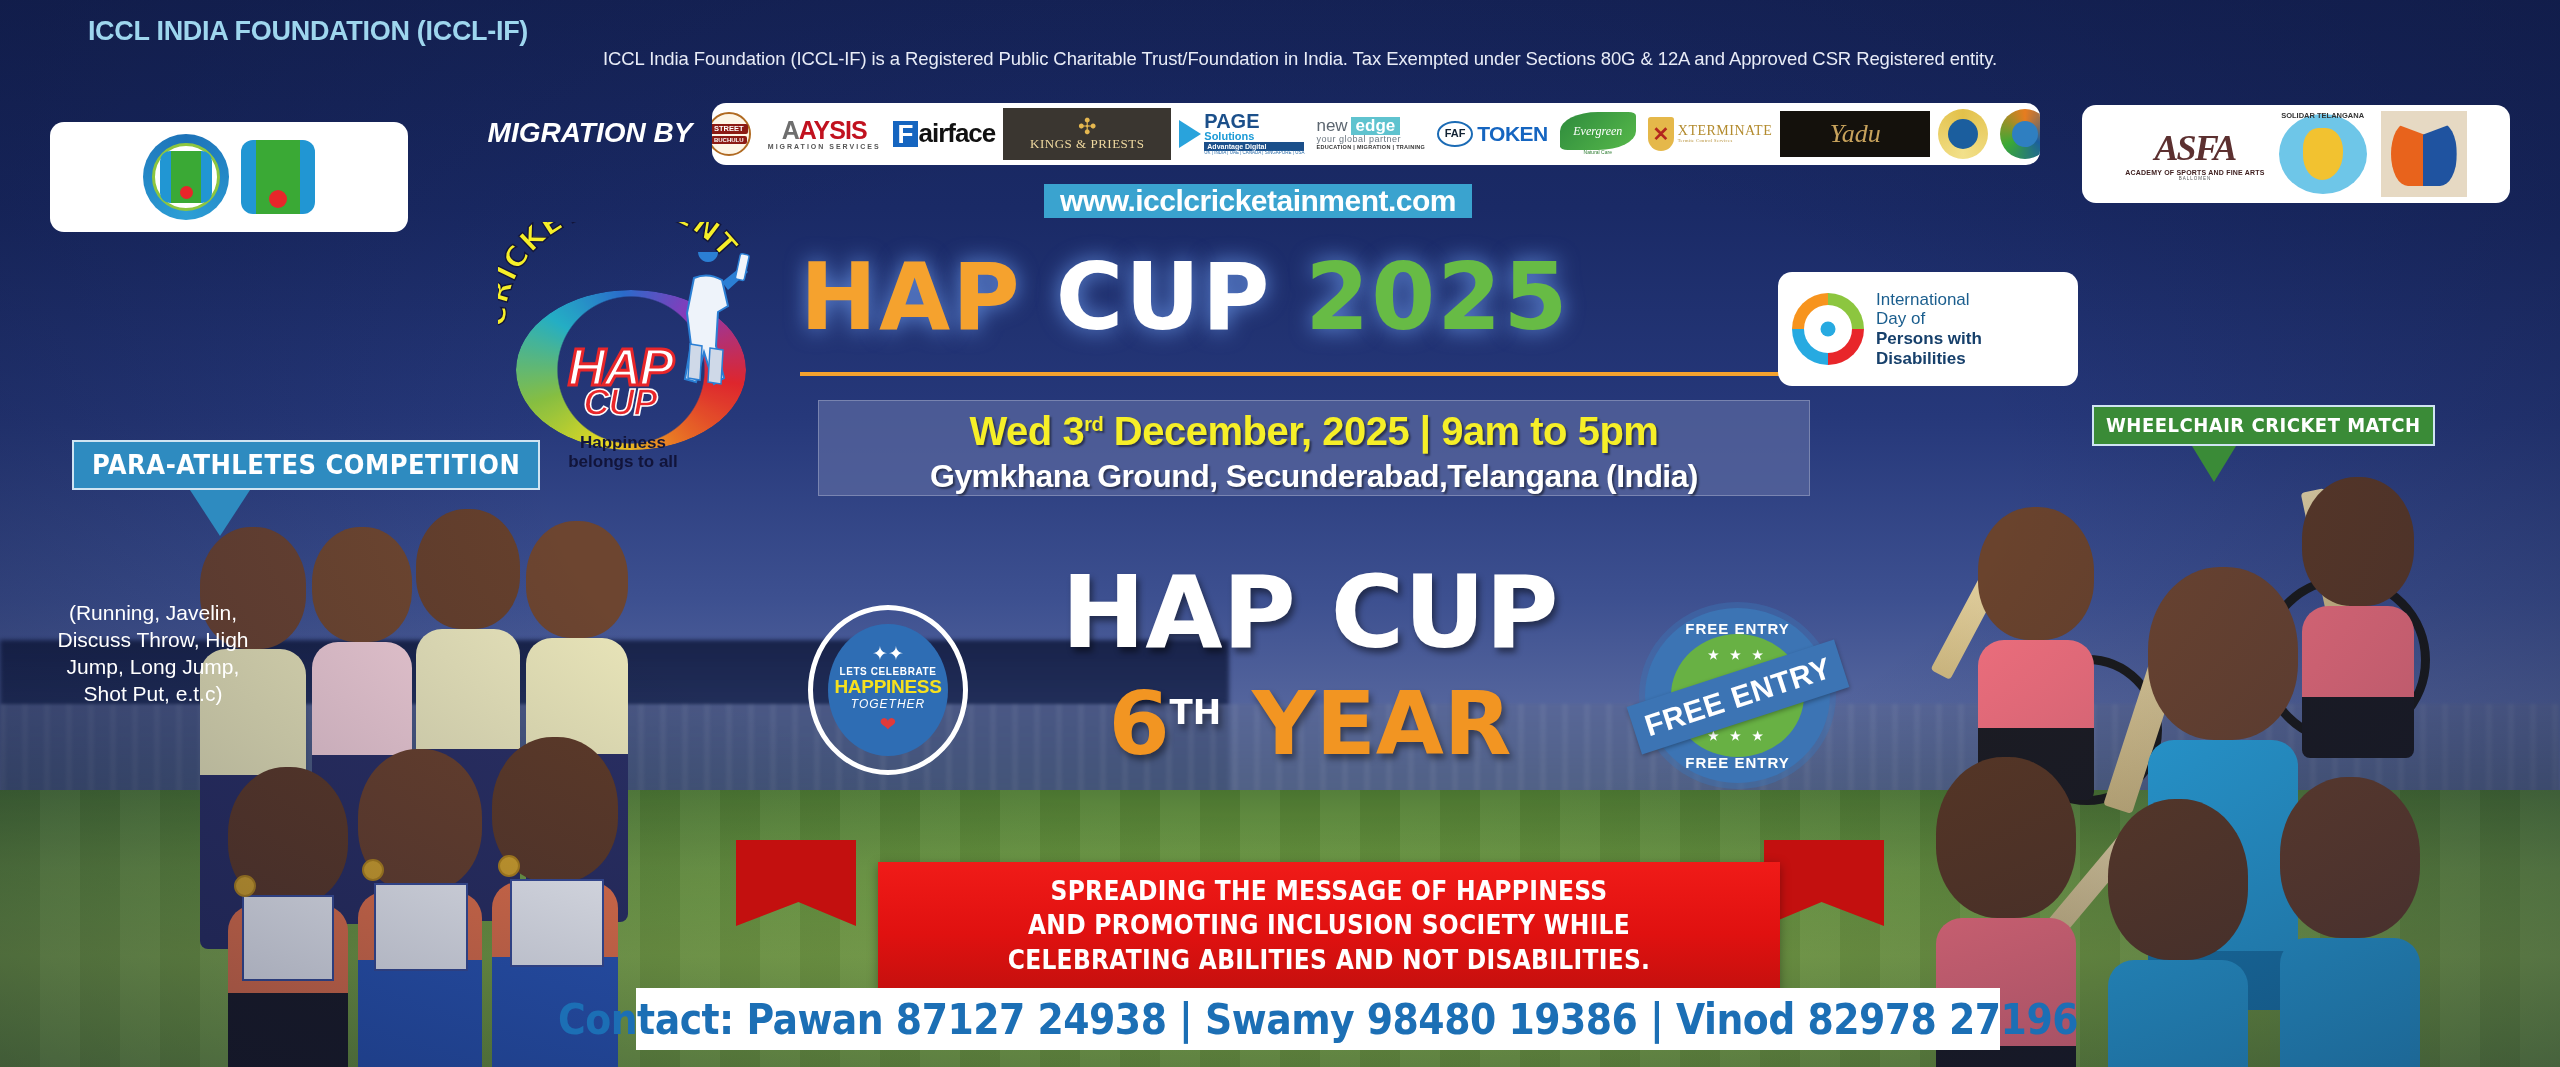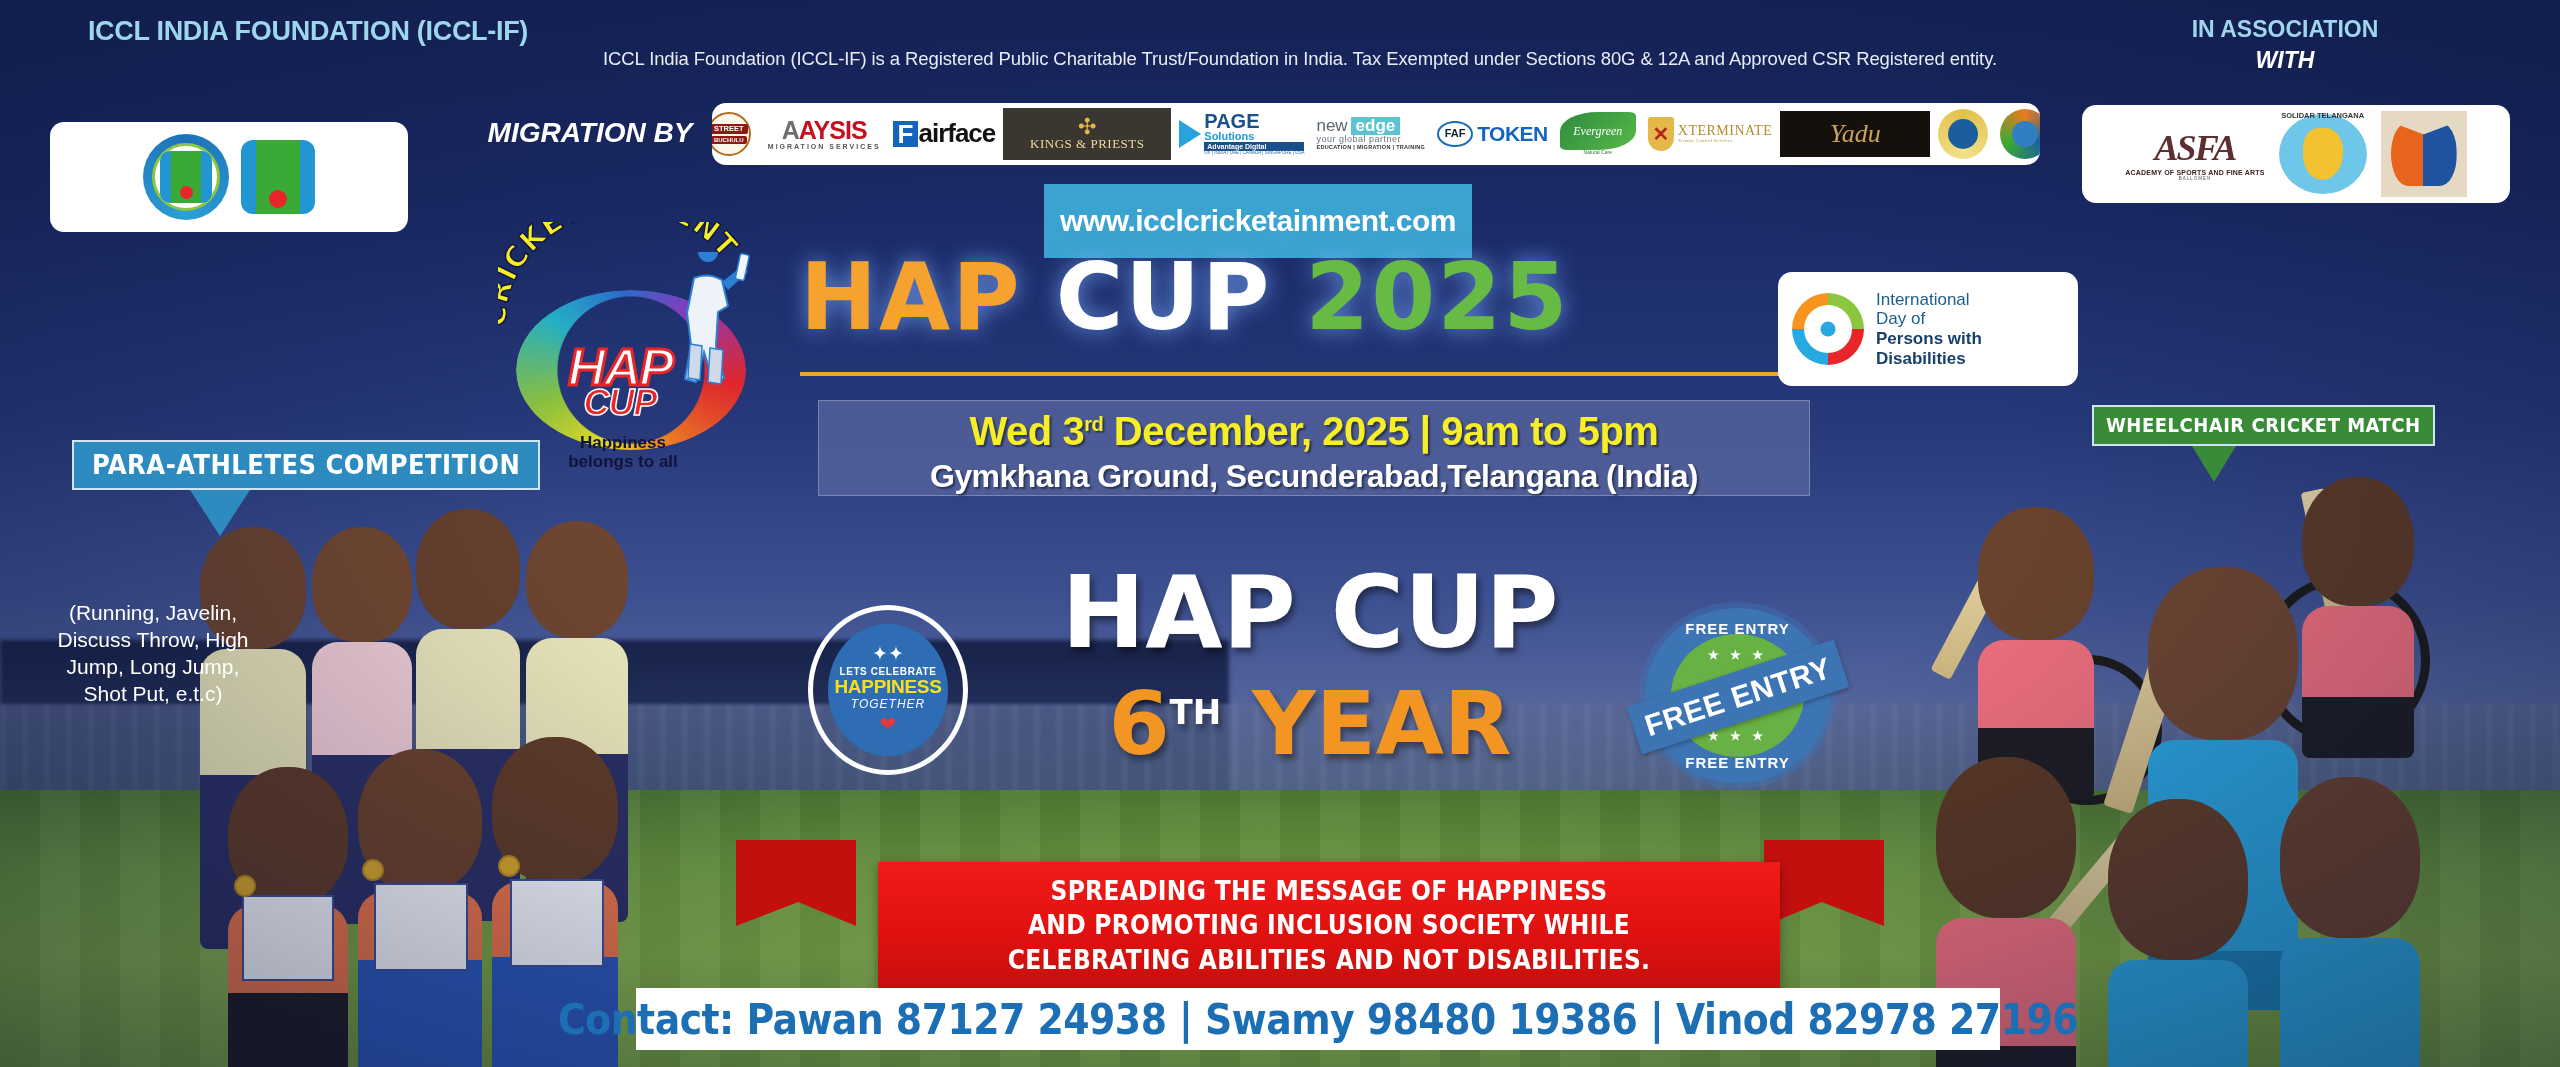--- a/index.html
+++ b/index.html
@@ -164,21 +164,21 @@
     position:relative;flex:0 0 auto;}
   .idpd-ring:after{content:"";position:absolute;inset:12px;border-radius:50%;background:#fff;}
   .idpd-ring .dot{position:absolute;left:50%;top:50%;transform:translate(-50%,-50%);width:15px;height:15px;border-radius:50%;background:#27aae1;z-index:2;}
   .idpd-tx{line-height:1.15;color:#1b5e8e;font-size:17px;}
   .idpd-tx b{color:#17406b;}
 
   
   #website {
     position:absolute; left:1044px; top:184px;
     background:#3aa3cf; color:#fff; font-size:30px; font-weight:bold;
-    padding:20px 16px; letter-spacing:-0.5px; white-space:nowrap;
+    padding:0 16px; letter-spacing:-0.5px; white-space:nowrap;
   }
   
   #cricketainment {
     position:absolute; left:488px; top:222px; width:280px; height:240px;
   }
   #cricketainment .arcw {
     position:absolute; left:10px; top:0; width:250px; height:120px;
   }
   #cricketainment .swoosh {
     position:absolute; left:28px; top:68px; width:230px; height:160px; border-radius:50%;
@@ -423,24 +423,20 @@
   </div>
 
   <div class="vignette"></div>
 
   <div class="hdr-left">
     <div class="l1">ICCL INDIA FOUNDATION (ICCL-IF)</div>
   </div>
 
   <div class="disclaimer">ICCL India Foundation (ICCL-IF) is a Registered Public Charitable Trust/Foundation in India. Tax Exempted under Sections 80G &amp; 12A and Approved CSR Registered entity.</div>
 
-  <div class="hdr-right">
-    <div class="l1">IN ASSOCIATION</div>
-    <div class="l2">WITH</div>
-  </div>
 
   <div class="supported-by">MIGRATION BY</div>
 
   <div class="card" id="iccl-card">
     <div class="iccl-emblem">
       <div class="iccl-inner"></div>
     </div>
     <div class="if-logo"></div>
   </div>
 

